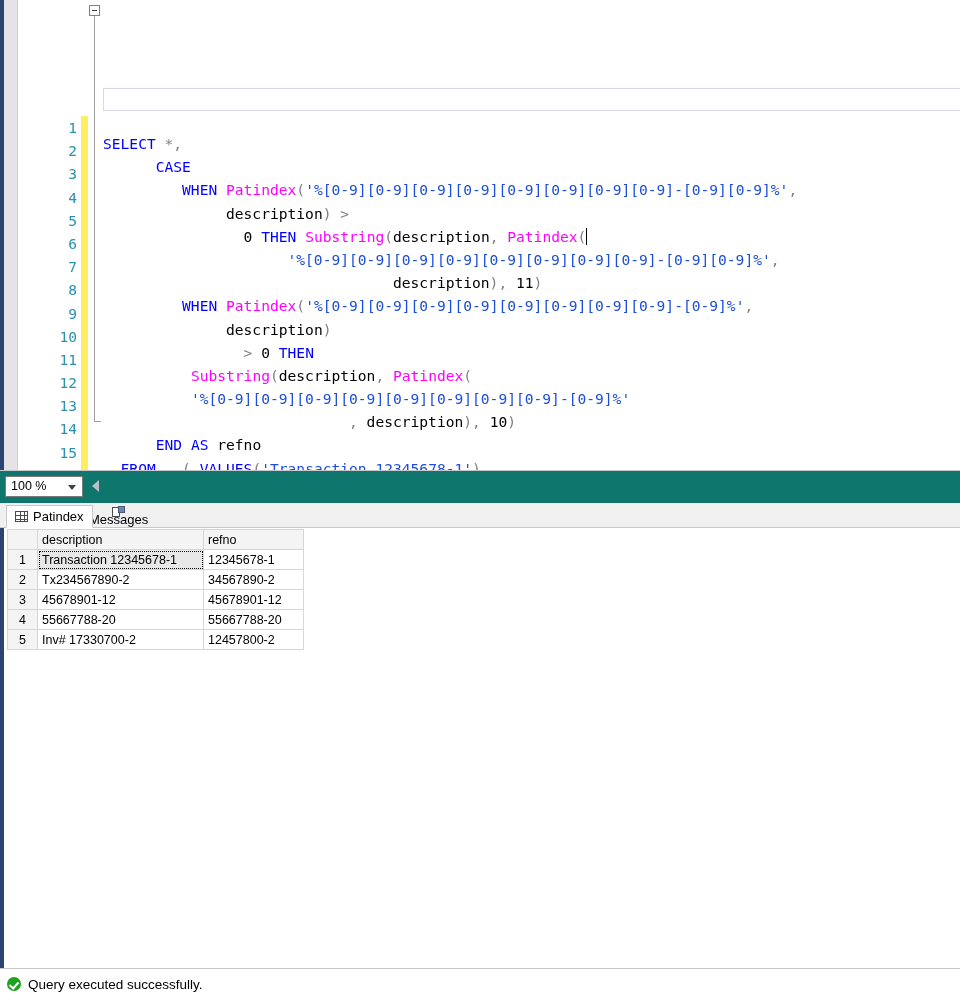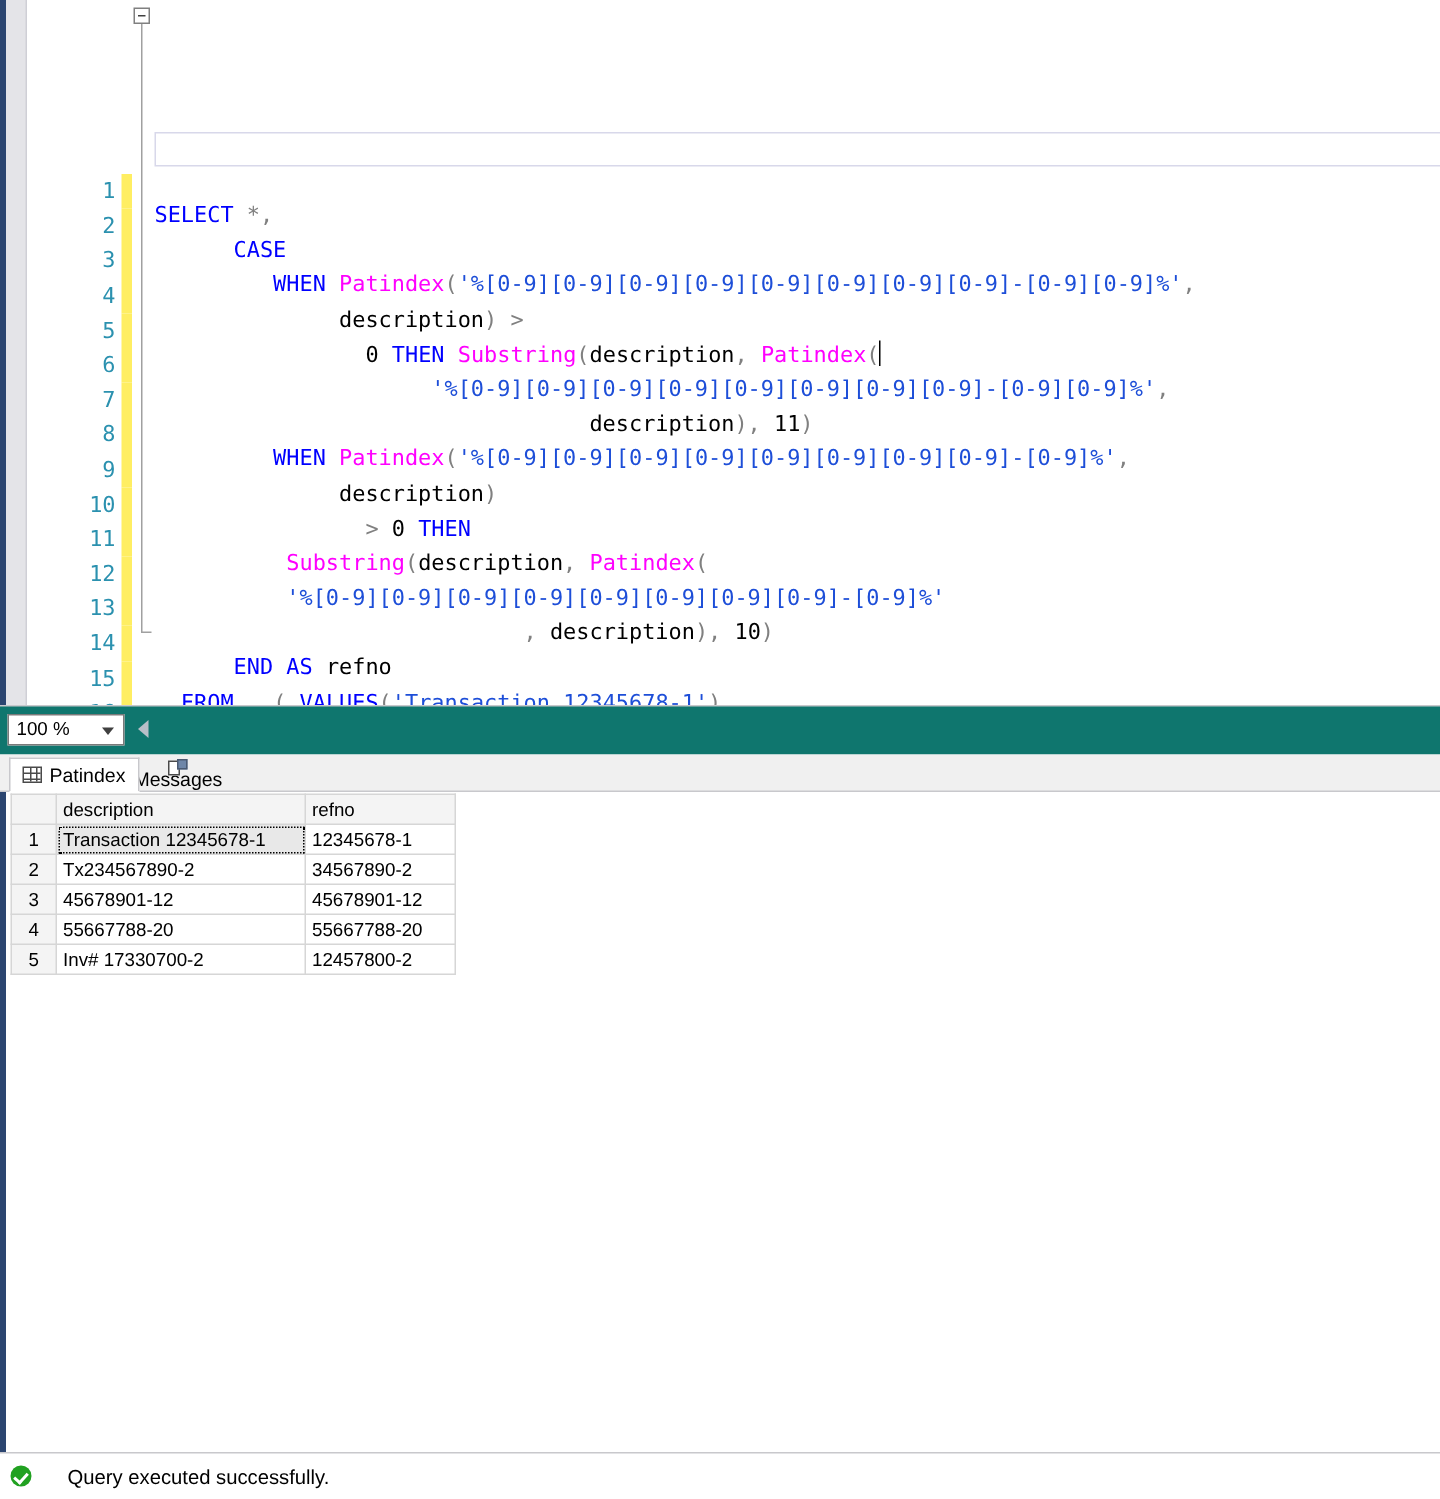--- a/index.html
+++ b/index.html
@@ -288,21 +288,21 @@
 
   
   .statusbar {
     position: absolute;
     left: 0; bottom: 0;
     width: 960px; height: 31px;
     background: #ffffff;
     border-top: 1px solid #c8c8cc;
     display: flex;
     align-items: center;
-    gap: 24px;
+    gap: 7px;
     padding-left: 7px;
     box-sizing: border-box;
     font-family: "Liberation Sans", sans-serif;
     font-size: 13.5px;
   }
   .ok-badge {
     width: 14px; height: 14px;
     border-radius: 50%;
     background: #21a121;
     position: relative;

